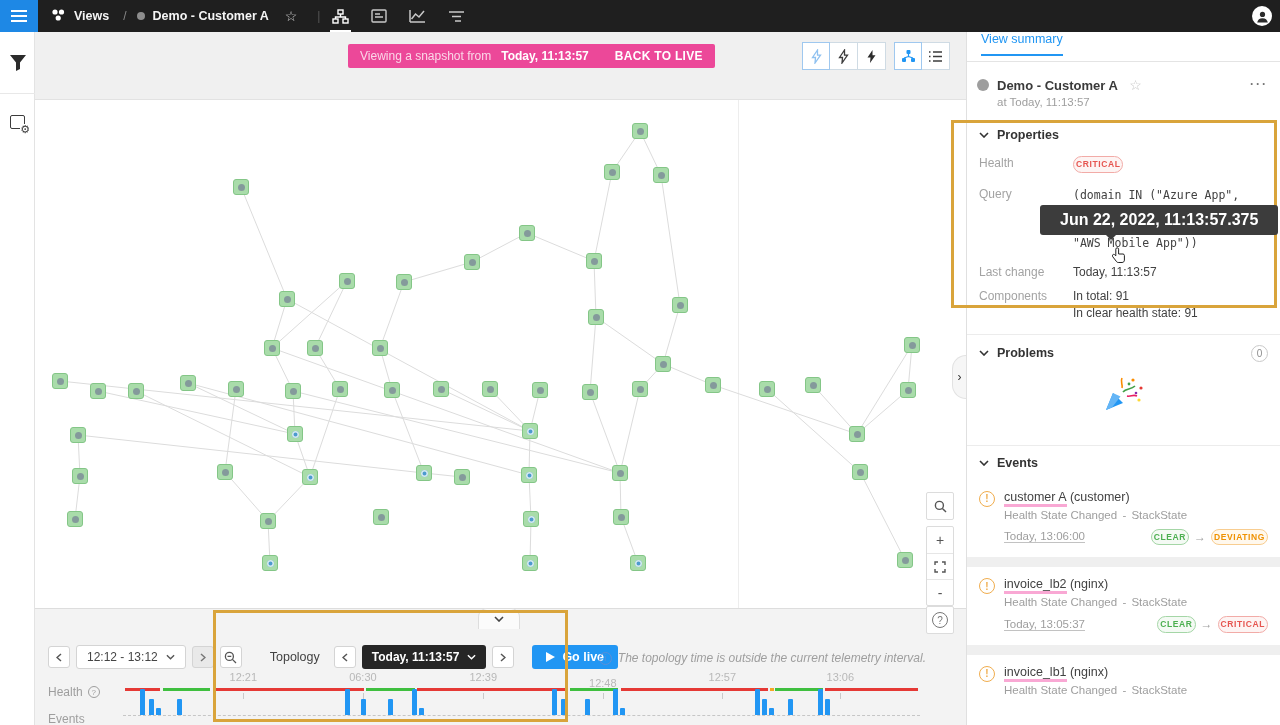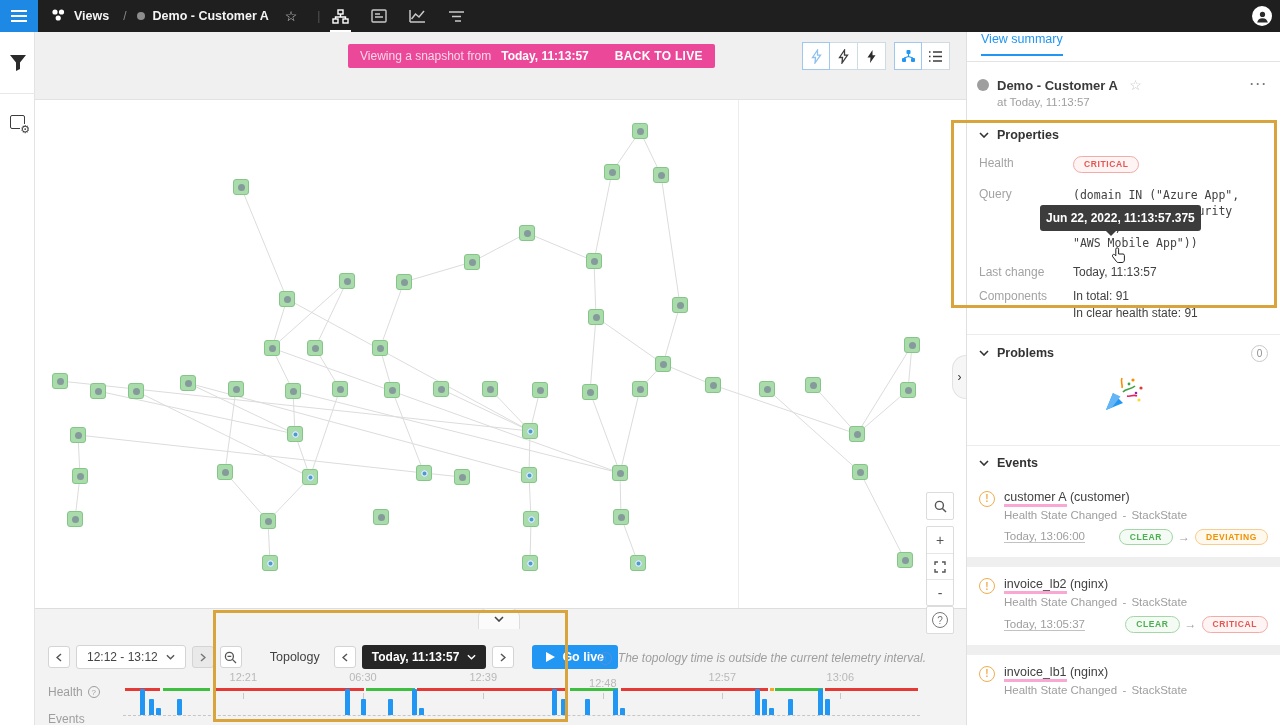--- a/index.html
+++ b/index.html
@@ -112,21 +112,21 @@
   .rp-star { color:#c5c5c5; font-size:14px; margin-left:8px; }
   .rp-more { margin-left:auto; color:#757575; letter-spacing:2px; font-weight:bold; cursor:pointer; }
   .section-head { display:flex; align-items:center; gap:8px; padding:10px 12px; font-weight:bold;
     font-size:12.5px; color:#333; cursor:pointer; }
   .chev { display:inline-block; }
   .prop-row { display:flex; padding:4px 12px; }
   .prop-label { width:94px; color:#a3a3a3; flex:none; }
   .prop-val { color:#424242; }
   .mono { font-family:"DejaVu Sans Mono", monospace; font-size:11.5px; line-height:16px; }
   .badge { display:inline-block; border-radius:9px; font-size:8.5px; font-weight:bold; letter-spacing:.6px;
-    padding:3px 10px; line-height:1;text-align:center; }
+    padding:3px 2px; line-height:1;text-align:center; }
   .badge.critical { color:#e65550; border:1px solid #f2aba7; background:#fdf4f3; }
   .badge.clear    { color:#4caf50; border:1px solid #a4d6a6; background:#f4faf4; }
   .badge.deviating{ color:#ef9100; border:1px solid #f8cd90; background:#fff8ed; }
   .sec-divider { border-top:1px solid #ececec; margin-top:10px; }
   .count-badge { margin-left:auto; width:17px; height:17px; border-radius:50%; border:1px solid #c9c9c9;
     color:#8d8d8d; font-size:10px; font-weight:normal; display:flex; align-items:center; justify-content:center; }
   .problems-body { text-align:center; padding:4px 0 18px; }
   .problems-msg { color:#9e9e9e; font-size:12px; margin-top:10px; }
   .events-list { background:#efefef; }
   .event-card { background:#fff; padding:10px 12px 12px; display:flex; gap:9px; margin-bottom:10px; }
@@ -139,21 +139,21 @@
   .ec-foot { display:flex; align-items:center; margin-top:8px; }
   .ec-time { color:#9e9e9e; font-size:11.5px; border-bottom:1px solid #c2c2c2; cursor:pointer; }
   .ec-badges { margin-left:auto; display:flex; align-items:center; gap:5px; }
   .ec-arrow { color:#9e9e9e; }
 
   
   .highlight { position:absolute; border:3px solid #d9a43b; pointer-events:none; z-index:30; }
   .hl-props { left:951px; top:120px; width:326px; height:188px; }
   .hl-time  { left:213px; top:610px; width:355px; height:112px; }
   .tooltip { position:absolute; left:1040px; top:205px; background:#3c3c3c; color:#fff; font-weight:bold;
-    font-size:12px; padding:6px 6px; border-radius:3px; z-index:40; white-space:nowrap; }
+    font-size:16px; padding:6px 20px; border-radius:3px; z-index:40; white-space:nowrap; }
   .tooltip:after { content:""; position:absolute; left:66px; bottom:-5px; border-left:5px solid transparent;
     border-right:5px solid transparent; border-top:5px solid #3c3c3c; }
   .cursor-icon { position:absolute; left:1112px; top:247px; z-index:41; }
 </style>
 </head>
 <body>
 
 <div class="app">
 
   <header class="topbar">

